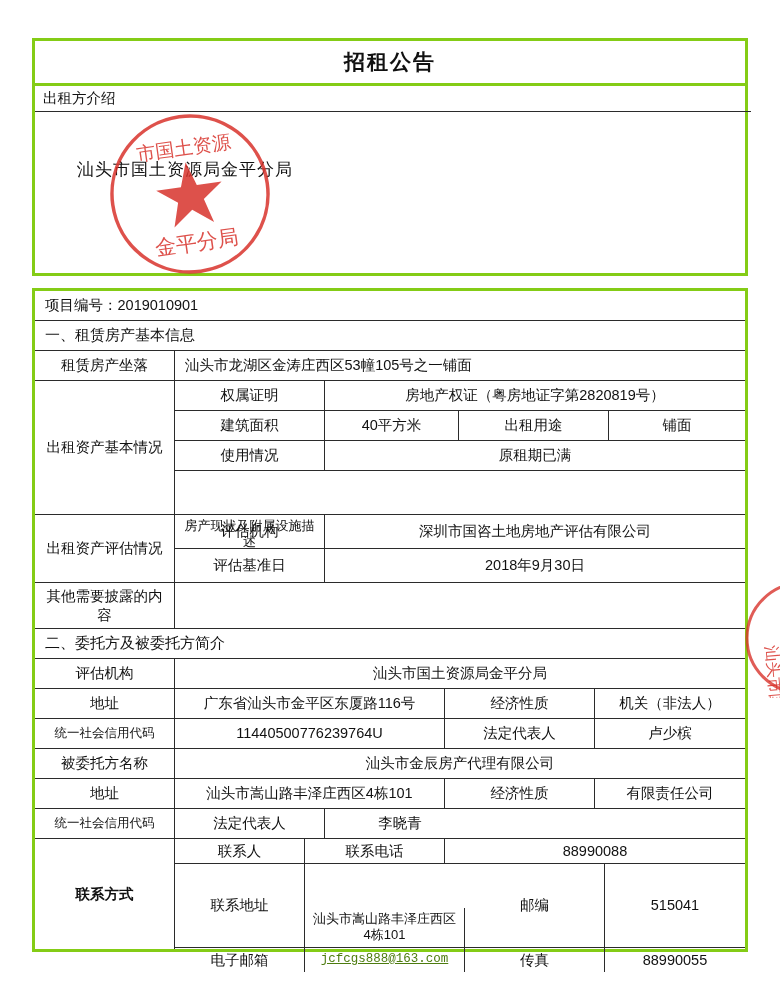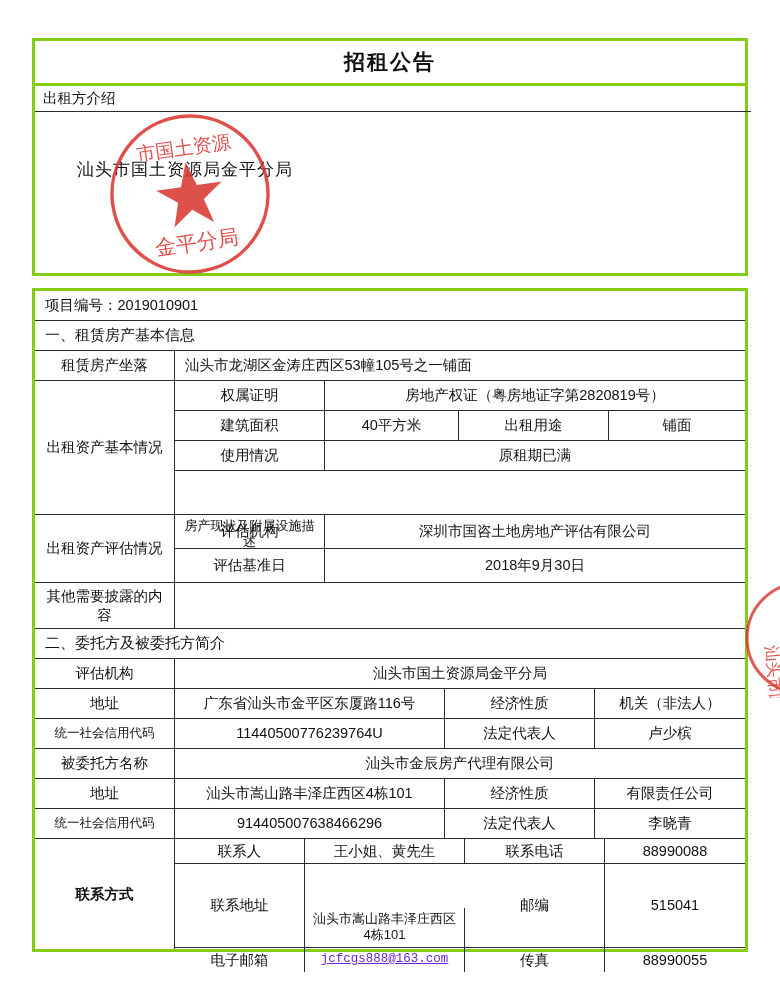--- a/index.html
+++ b/index.html
@@ -120,21 +120,21 @@
   .c-party-mid   { width: 150px; }
   .c-party-end   { width: 150px; }
 
   .c-contact-label { width: 140px; }
   .c-contact-sub   { width: 130px; }
   .c-contact-val   { width: 160px; }
   .c-contact-mid   { width: 140px; }
   .c-contact-end   { flex: 1; }
 
   .two-line { font-size: 13px; line-height: 1.25; margin-top: 44px; }
-  .email { font-family: "Liberation Mono", monospace; font-size: 12.5px; color: #6d28d9; text-decoration: underline; }
+  .email { font-family: "Liberation Mono", monospace; font-size: 12.5px; color: #4d7c0f; text-decoration: underline; }
 
   .section-head {
     font-size: 15px;
     justify-content: flex-start;
     padding-left: 12px;
   }
 
   .blank-tall { height: 46px; gap: 45px; }
 
   
@@ -257,31 +257,29 @@
 
     <div class="row r-h">
       <div class="cell c-party-label">地址</div>
       <div class="cell wide-col">汕头市嵩山路丰泽庄西区4栋101</div>
       <div class="cell c-party-mid">经济性质</div>
       <div class="cell c-party-end">有限责任公司</div>
     </div>
 
     <div class="row r-h">
       <div class="cell c-party-label muted-small">统一社会信用代码</div>
-      <div class="cell wide-col">914405007638466296</div>
       <div class="cell c-party-mid">法定代表人</div>
       <div class="cell c-party-end">李晓青</div>
     </div>
 
     <div class="row" style="height:110px; border-bottom:none;">
       <div class="cell c-contact-label" style="font-weight:bold;">联系方式</div>
       <div style="flex:1; display:flex; flex-direction:column;">
         <div class="row" style="flex:1;">
           <div class="cell c-contact-sub">联系人</div>
-          <div class="cell c-contact-val">王小姐、黄先生</div>
           <div class="cell c-contact-mid">联系电话</div>
           <div class="cell c-contact-end">88990088</div>
         </div>
         <div class="row" style="flex:1;">
           <div class="cell c-contact-sub">联系地址</div>
           <div class="cell c-contact-val two-line" style="white-space:normal;">汕头市嵩山路丰泽庄西区4栋101</div>
           <div class="cell c-contact-mid">邮编</div>
           <div class="cell c-contact-end">515041</div>
         </div>
         <div class="row" style="flex:1; border-bottom:none;">

